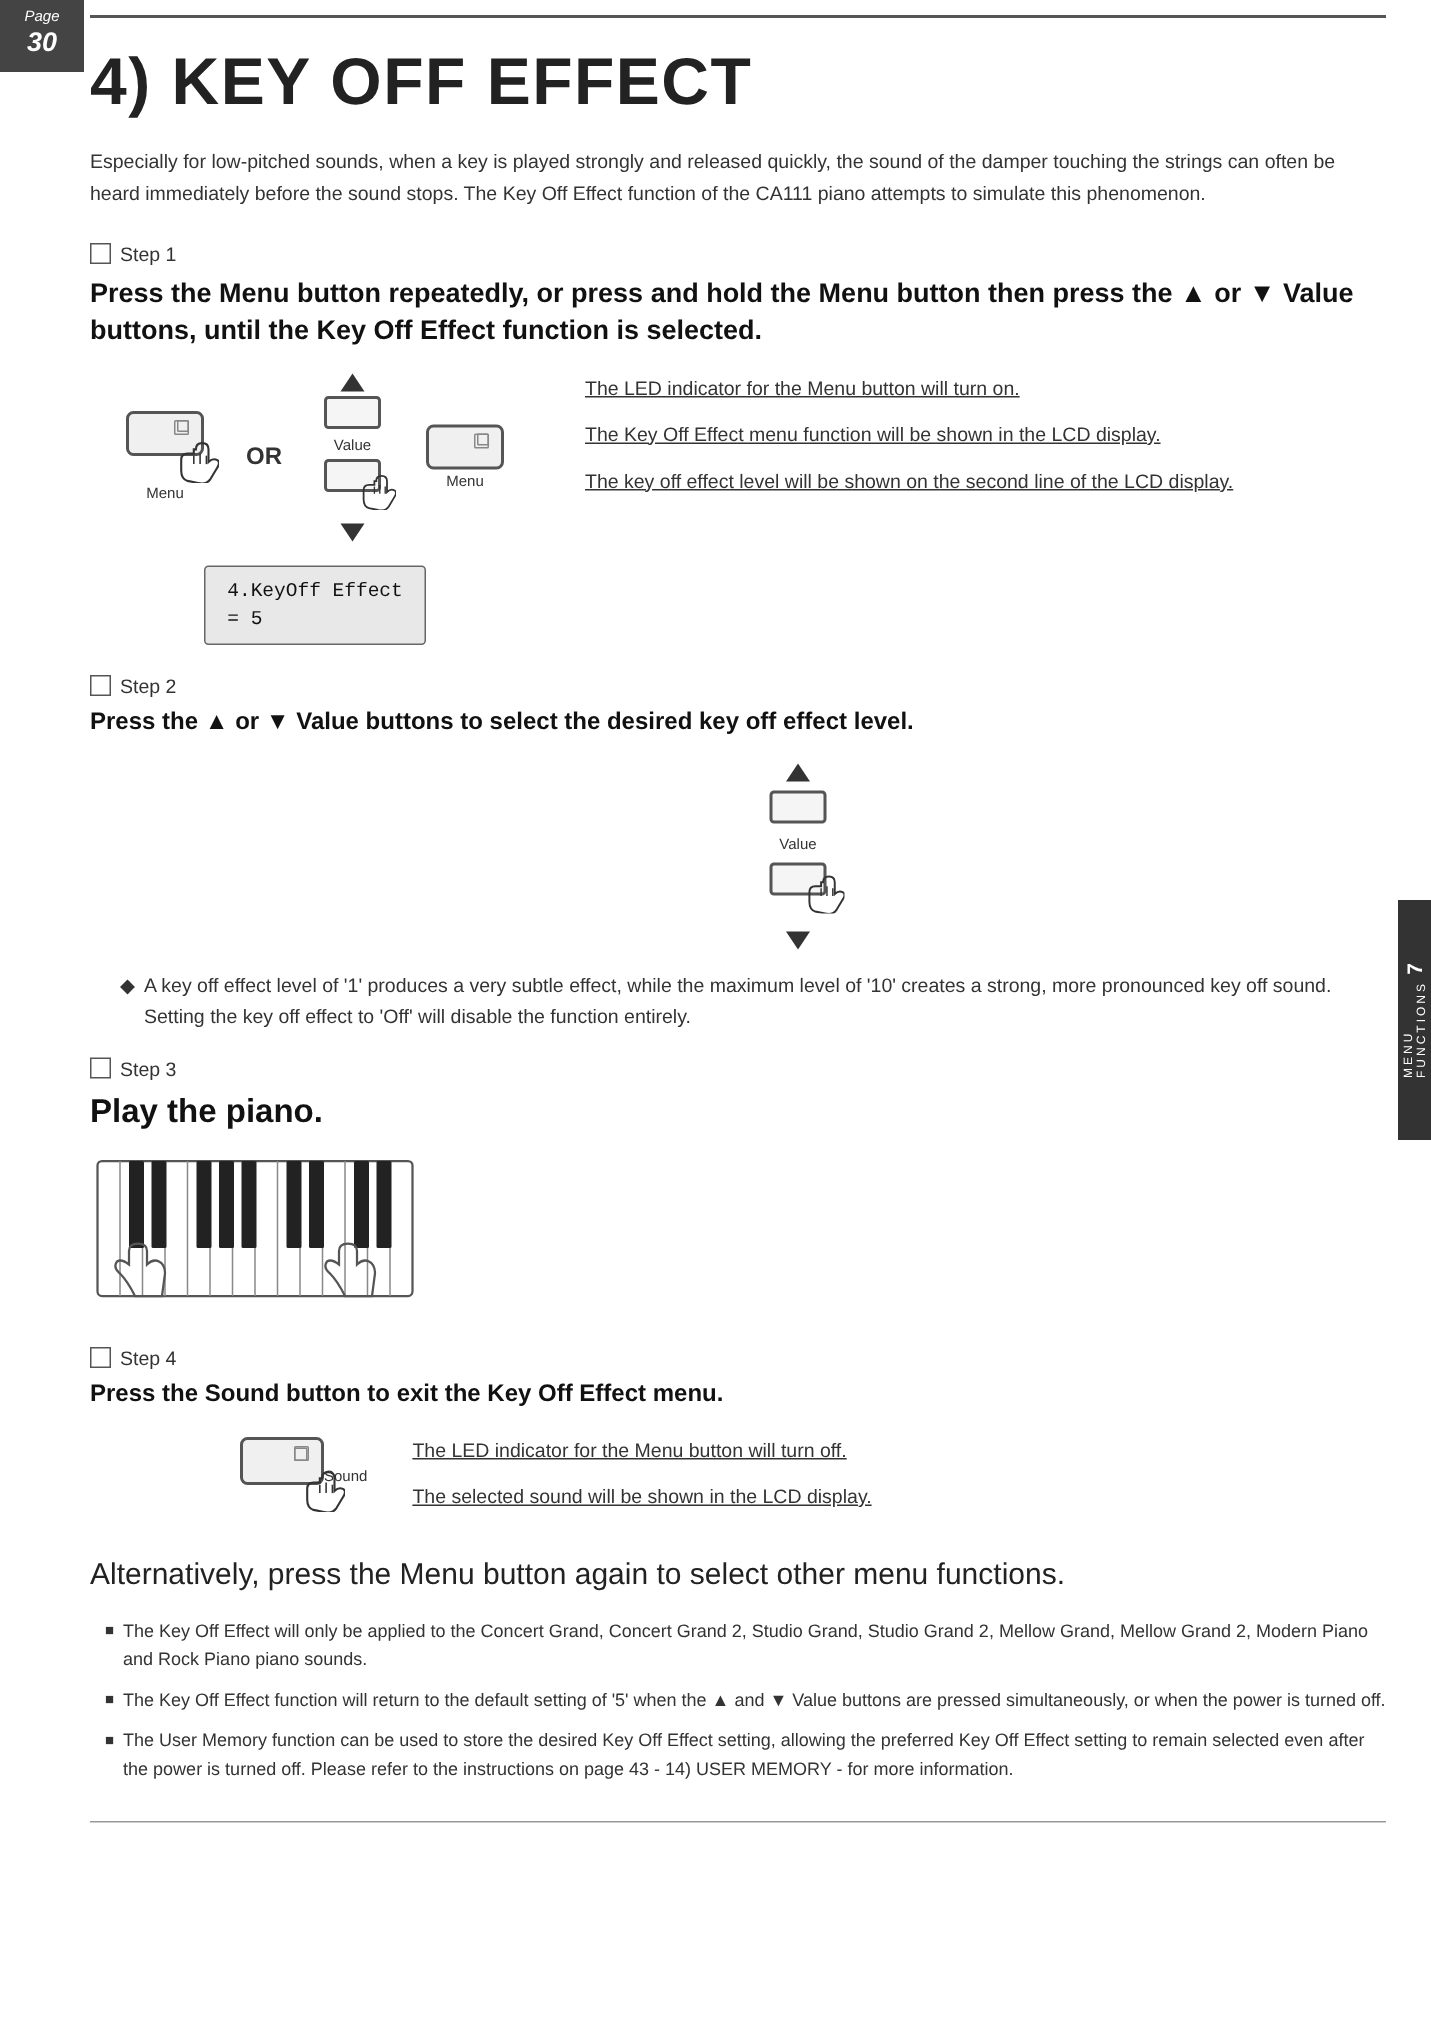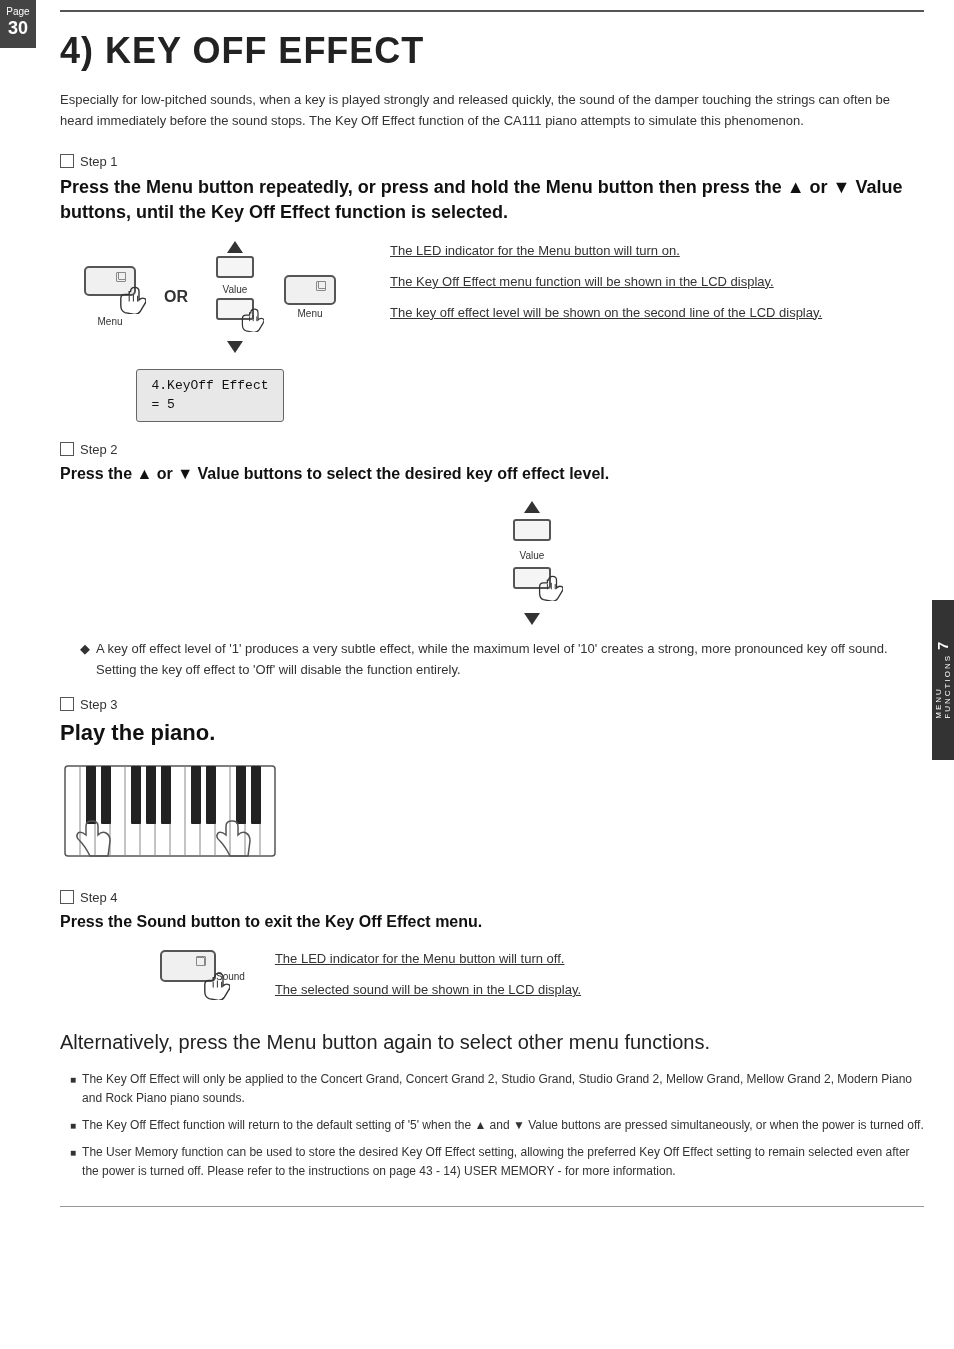--- a/index.html
+++ b/index.html
@@ -11,27 +11,28 @@
       font-size: 14px;
       color: #222;
       position: relative;
     }
 
     
     .page-tab {
       position: absolute;
       top: 0;
       left: 0;
-      width: 36px;
+      width: 56px;
       background: #444;
       color: #fff;
       text-align: center;
       padding: 6px 4px 8px;
       font-size: 11px;
       line-height: 1.2;
+      font-style: italic;
     }
     .page-tab .page-word { font-size: 10px; }
     .page-tab .page-num { font-size: 18px; font-weight: bold; }
 
     .chapter-num-bar {
       position: absolute;
       right: 0;
       top: 600px;
       width: 22px;
       height: 160px;
@@ -67,21 +68,21 @@
 
     
     .top-rule {
       border-top: 2px solid #555;
       margin-bottom: 18px;
       margin-left: 0;
     }
 
     
     .page-title {
-      font-size: 36px;
+      font-size: 44px;
       font-weight: bold;
       color: #222;
       margin-bottom: 18px;
       letter-spacing: 1px;
     }
 
     
     .intro-text {
       font-size: 13px;
       line-height: 1.6;

